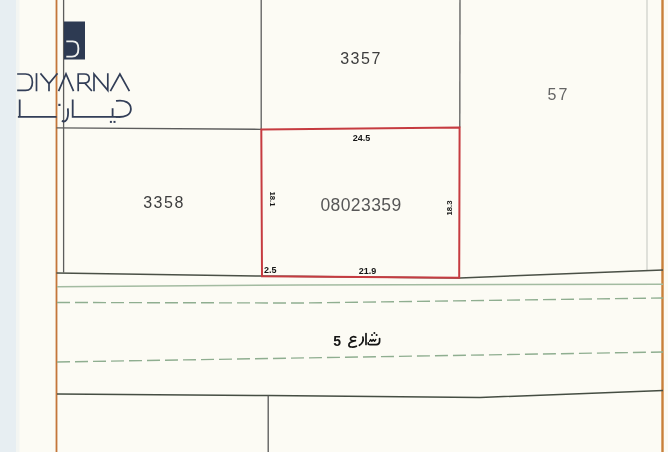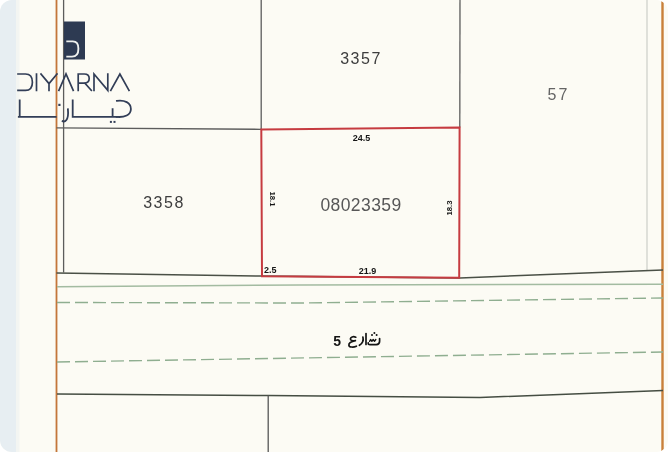--- a/index.html
+++ b/index.html
@@ -1,17 +1,17 @@
 <!DOCTYPE html>
 <html><head>
 <meta charset="utf-8">
 <style>
   html,body{margin:0;padding:0;}
   #page{position:relative;width:668px;height:452px;background:#fcfbf4;overflow:hidden;
-        font-family:"Liberation Sans", sans-serif;border-radius:12px;}
+        font-family:"Liberation Sans", sans-serif;}
   svg{position:absolute;left:0;top:0;}
 </style>
 </head>
 <body>
 <div id="page">
 <svg width="668" height="452" viewBox="0 0 668 452">
 
   <rect x="0" y="0" width="16.5" height="452" fill="#e7eef2"></rect>
   <rect x="16.5" y="0" width="3" height="452" fill="#f3f5f2"></rect>
 

